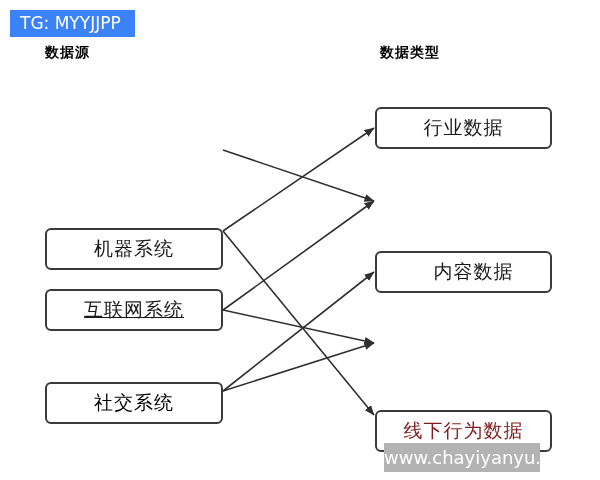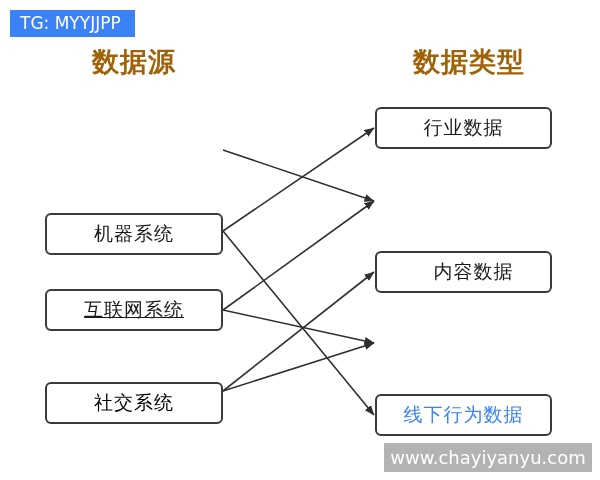--- a/index.html
+++ b/index.html
@@ -14,24 +14,24 @@
   #edges {
     position: absolute;
     left: 0; top: 0;
     width: 600px; height: 480px;
     pointer-events: none;
   }
   .col-header {
     position: absolute;
     top: 44px;
     width: 178px;
-    text-align: center;
-    font-size: 27px;
+    text-align: left;
+    font-size: 14px;
     font-weight: bold;
-    color: #a16207;
+    color: #000000;
     letter-spacing: 1px;
   }
   #header-left  { left: 45px; }
   #header-right { left: 380px; }
   .node {
     position: absolute;
     box-sizing: border-box;
     width: 178px;
     height: 42px;
     background: #ffffff;
@@ -40,21 +40,21 @@
     display: flex;
     align-items: center;
     justify-content: center;
     font-size: 19px;
     color: #1a1a1a;
     letter-spacing: 1px;
     z-index: 2;
   }
   .src { left: 45px; }
   #src-0 { top: 129px; }
-  #src-1 { top: 213px; }
+  #src-1 { top: 228px; }
   #src-2 { top: 289px; }
   #src-3 { top: 370px; }
   .typ { left: 375px; width: 177px; }
   #typ-0 { top: 107px; }
   #typ-1 { top: 180px; }
   #typ-2 { top: 251px; }
   #typ-3 { top: 322px; }
   #typ-4 { top: 394px; }
   .wm-badge {
     position: absolute;
@@ -65,21 +65,21 @@
     padding: 0 14px 0 10px;
     background: #b3b3b3;
     color: #ffffff;
     font-size: 17px;
     z-index: 3;
   }
   .wm-site {
     position: absolute;
     left: 384px;
     top: 443px;
-    width: 208px;
+    width: 156px;
     height: 29px;
     line-height: 29px;
     text-align: center;
     background: #b3b3b3;
     color: #ffffff;
     font-size: 18px;
     z-index: 3;
   }
 </style>
 </head>
@@ -106,17 +106,17 @@
 
   <div id="header-left" class="col-header">数据源</div>
   <div id="header-right" class="col-header">数据类型</div>
 
   <div id="src-1" class="node src" style="border-color: rgb(58, 58, 58); color: rgb(26, 26, 26);">机器系统</div>
   <div id="src-2" class="node src" style="border-color: rgb(58, 58, 58); color: rgb(26, 26, 26); text-decoration: underline;">互联网系统</div>
   <div id="src-3" class="node src" style="border-color: rgb(58, 58, 58); color: #000000; margin-top: 12px;">社交系统</div>
 
   <div id="typ-0" class="node typ" style="border-color: rgb(58, 58, 58); color: rgb(26, 26, 26);">行业数据</div>
   <div id="typ-2" class="node typ" style="border-color: rgb(58, 58, 58); color: rgb(26, 26, 26); padding-left: 20px;">内容数据</div>
-  <div id="typ-4" class="node typ" style="border-color: rgb(58, 58, 58); color: #3b82f6;">线下行为数据</div>
+  <div id="typ-4" class="node typ" style="border-color: rgb(58, 58, 58); color: #7f1d1d; margin-top: 16px;">线下行为数据</div>
 
   <div class="wm-site" style="background: rgb(179, 179, 179); color: rgb(255, 255, 255);">www.chayiyanyu.com</div>
 
 </div>
 
 </body></html>

